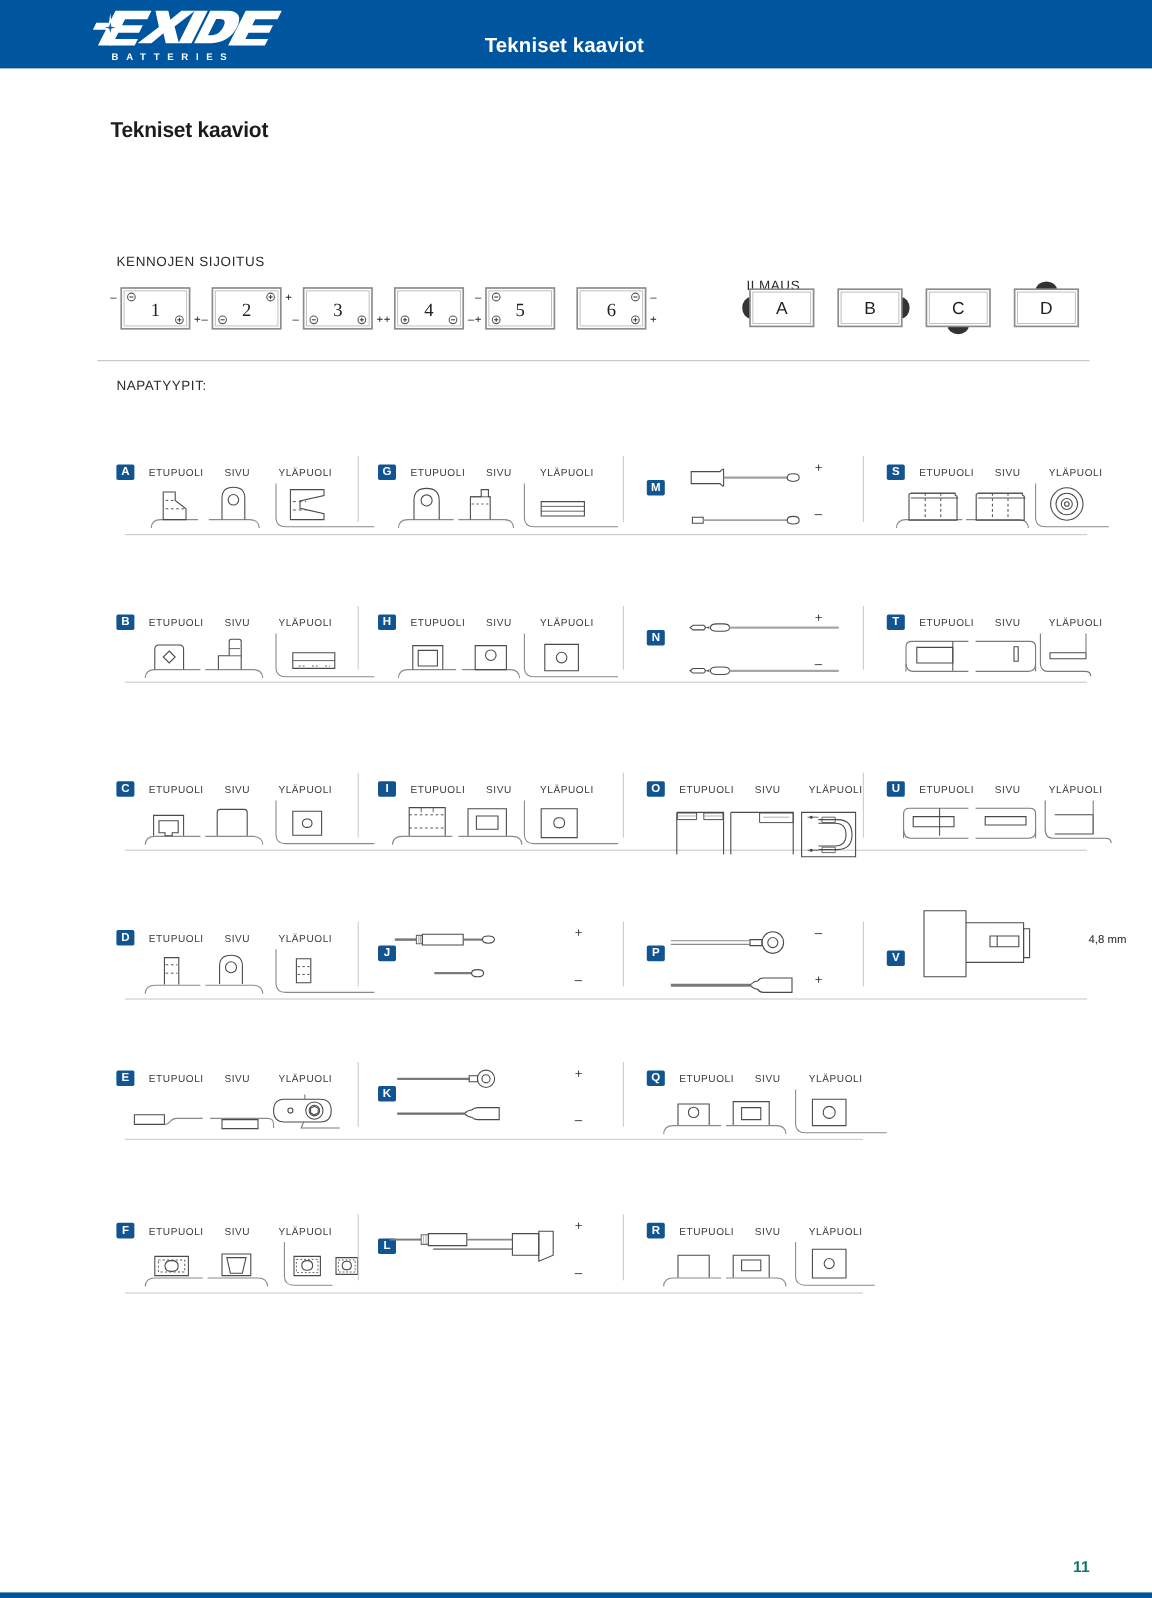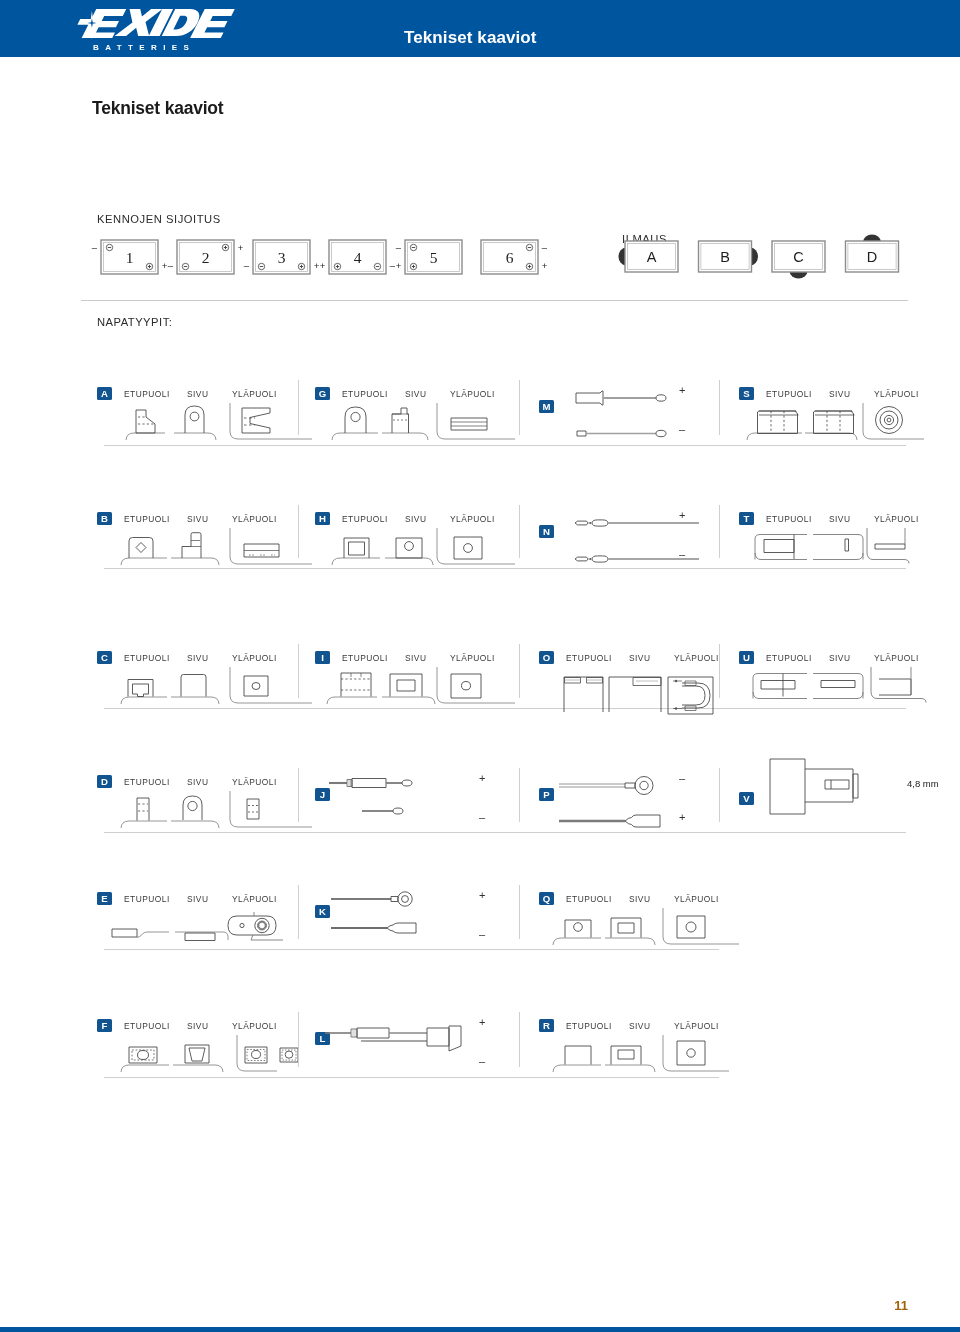--- a/index.html
+++ b/index.html
@@ -20,21 +20,21 @@
   .sec-sub{position:absolute;font-size:11.2px;color:#2b2b2b;letter-spacing:.5px;}
 
   .badge{position:absolute;width:15px;height:13px;background:#12548f;color:#fff;font-size:9.6px;font-weight:bold;
          display:flex;align-items:center;justify-content:center;border-radius:1.5px;line-height:1;}
 
   .cellhdr{position:absolute;font-size:8.4px;color:#3a3a3a;letter-spacing:.48px;white-space:nowrap;}
 
   .vsep{position:absolute;background:#cfcfcf;width:1px;}
   .hsep{position:absolute;background:#cfcfcf;height:1px;}
 
-  .pg{position:absolute;right:52px;top:1298px;font-size:13px;font-weight:bold;color:#a16207;}
+  .pg{position:absolute;right:52px;top:1298px;font-size:13px;font-weight:bold;color:#0f766e;}
   .footbar{position:absolute;left:0;top:1327px;width:960px;height:5px;background:#00559f;}
 
   svg{display:block;overflow:visible;}
 </style>
 </head>
 <body>
 
 <div class="hdr">
   <div class="logo-exide">
     <svg viewBox="0 0 152 44" width="152" height="44">

